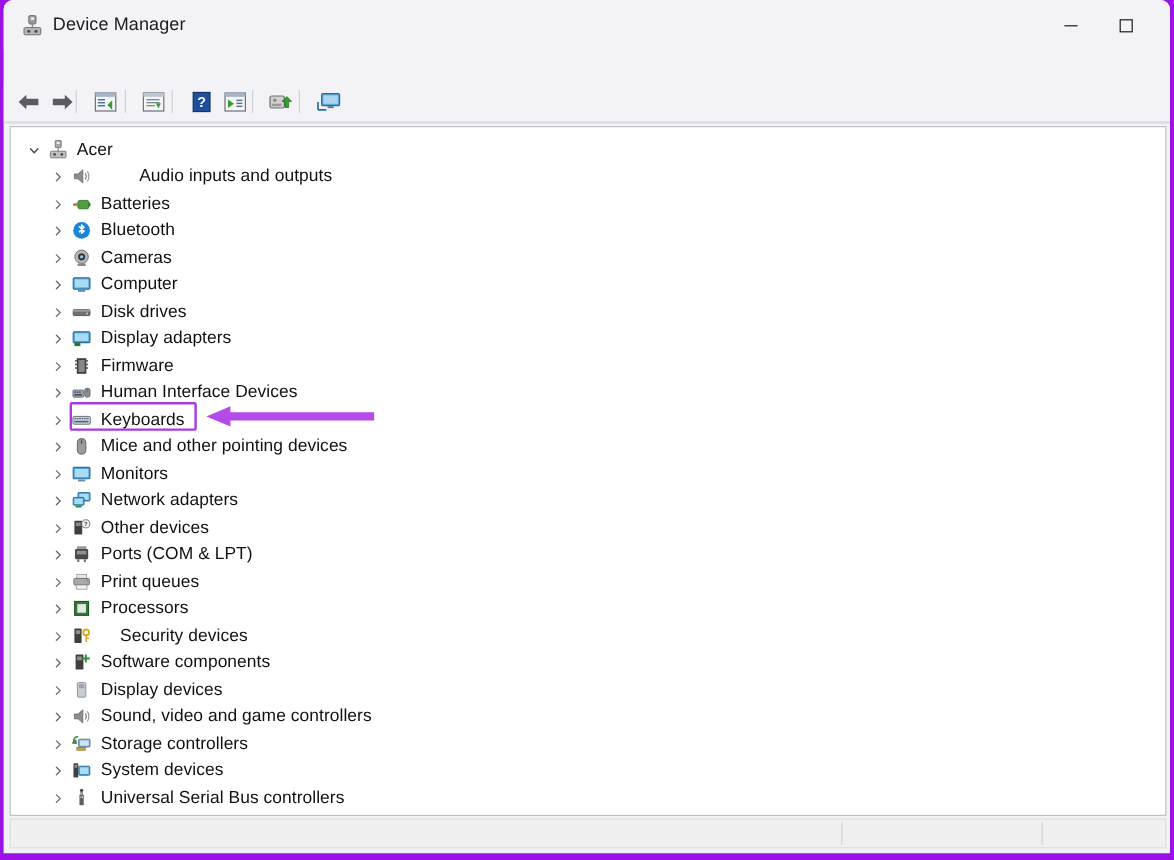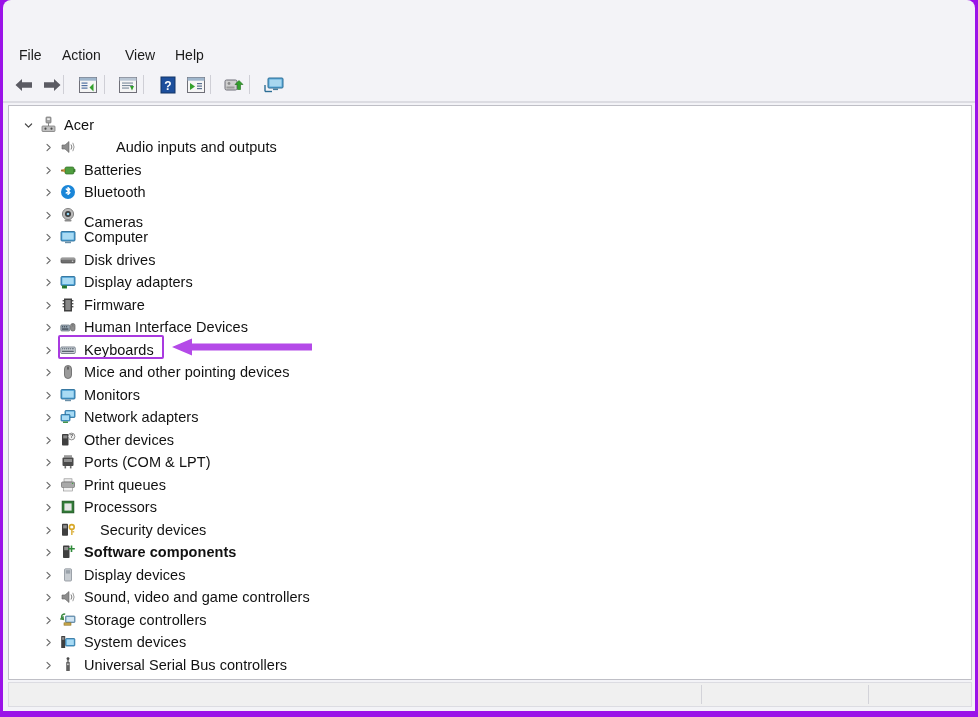--- a/index.html
+++ b/index.html
@@ -153,27 +153,44 @@
     line-height: 23px; font-size: 12px; color: #1b1b1b;
     white-space: nowrap;
   }
 </style>
 </head>
 <body>
 
 <div id="app">
   <div class="window">
 
-
-    <div class="menubar">
-      <div class="menuitem" style="left:9px">File</div>
-      <div class="menuitem" style="left:52px">Action</div>
-      <div class="menuitem" style="left:115px">View</div>
-      <div class="menuitem" style="left:165px">Help</div>
+    <div class="titlebar">
+      <span class="title-icon">
+        <svg width="20" height="20" viewBox="0 0 20 20">
+          <rect x="7" y="2" width="6" height="7" rx="1" fill="#9a9a9a" stroke="#6e6e6e" stroke-width="0.8"></rect>
+          <rect x="8.6" y="3.4" width="2.8" height="2.2" fill="#e9e9e9"></rect>
+          <rect x="9.4" y="9" width="1.2" height="3" fill="#8a8a8a"></rect>
+          <rect x="3" y="12" width="14" height="6" rx="1" fill="#b7b7b7" stroke="#6e6e6e" stroke-width="0.8"></rect>
+          <circle cx="7" cy="15" r="1.3" fill="#4a4a4a"></circle>
+          <circle cx="13" cy="15" r="1.3" fill="#4a4a4a"></circle>
+        </svg>
+      </span>
+      <div class="title-text">Device Manager</div>
+
+      <div class="wbtn wbtn-min">
+        <i class="gl-min"></i>
+      </div>
+      <div class="wbtn wbtn-max">
+        <i class="gl-max"></i>
+      </div>
+      <div class="wbtn wbtn-close">
+        
+      </div>
     </div>
+
 
     <div class="toolbar">
 
       <div class="tbtn" style="left:8px">
         <svg width="22" height="18" viewBox="0 0 22 18">
           <path d="M9 3 L2.5 9 L9 15 L9 11.7 L19 11.7 L19 6.3 L9 6.3 Z" fill="#5b5b63"></path>
         </svg>
       </div>
       <div class="tbtn" style="left:36px">
         <svg width="22" height="18" viewBox="0 0 22 18">
@@ -329,21 +346,21 @@
               </svg>
           </span>
           <span class="rowicon" style="left:51px; top:3px;">
             <svg width="16" height="16" viewBox="0 0 16 16">
               <circle cx="8" cy="7" r="5.6" fill="#b9b9b9" stroke="#6f6f6f" stroke-width="0.8"></circle>
               <circle cx="8" cy="7" r="3" fill="#3a3a3a"></circle>
               <circle cx="8" cy="7" r="1.3" fill="#8fd2f0"></circle>
               <rect x="4.5" y="12.6" width="7" height="2" rx="0.8" fill="#8a8a8a"></rect>
             </svg>
           </span>
-          <span class="rowlabel" style="left:75px; top:7px;">Cameras</span>
+          <span class="rowlabel" style="left:75px; top:0;">Cameras</span>
         </div>
 
         <div class="row" style="top:120px">
           <span class="chev" style="left:32px; top:0;">
             <svg width="9" height="9" viewBox="0 0 9 9">
                 <path d="M3 1.4 L6.2 4.5 L3 7.6" fill="none" stroke="#6a6a6a" stroke-width="1.1" stroke-linecap="round" stroke-linejoin="round"></path>
               </svg>
           </span>
           <span class="rowicon" style="left:51px; top:3px;">
             <svg width="16" height="16" viewBox="0 0 16 16">
@@ -593,21 +610,21 @@
                 <path d="M3 1.4 L6.2 4.5 L3 7.6" fill="none" stroke="#6a6a6a" stroke-width="1.1" stroke-linecap="round" stroke-linejoin="round"></path>
               </svg>
           </span>
           <span class="rowicon" style="left:51px; top:3px;">
             <svg width="16" height="16" viewBox="0 0 16 16">
               <rect x="3" y="1.5" width="6.5" height="12.5" rx="0.8" fill="#3f3f3f"></rect>
               <rect x="4.2" y="3" width="4" height="3.2" fill="#8f8f8f"></rect>
               <path d="M12.3 1.5 L12.3 4 L14.8 4 L14.8 5.6 L12.3 5.6 L12.3 8.1 L10.7 8.1 L10.7 5.6 L8.2 5.6 L8.2 4 L10.7 4 L10.7 1.5 Z" fill="#2f8a3a"></path>
             </svg>
           </span>
-          <span class="rowlabel" style="left:75px; top:0;font-weight:bold;">Software components</span>
+          <span class="rowlabel" style="left:75px; top:0;">Software components</span>
         </div>
 
         <div class="row" style="top:458px">
           <span class="chev" style="left:32px; top:0;">
             <svg width="9" height="9" viewBox="0 0 9 9">
                 <path d="M3 1.4 L6.2 4.5 L3 7.6" fill="none" stroke="#6a6a6a" stroke-width="1.1" stroke-linecap="round" stroke-linejoin="round"></path>
               </svg>
           </span>
           <span class="rowicon" style="left:51px; top:3px;">
             <svg width="16" height="16" viewBox="0 0 16 16">

